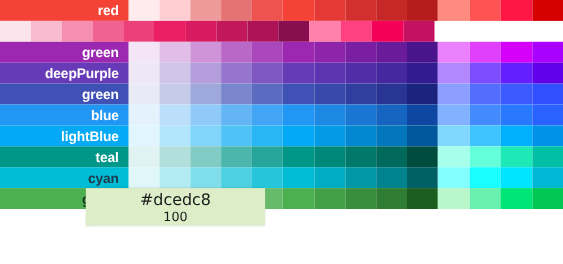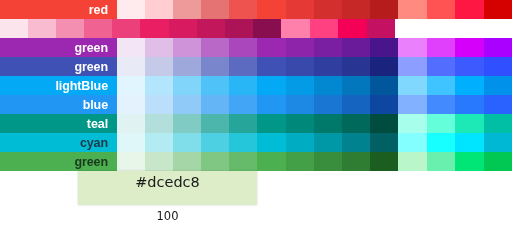--- a/index.html
+++ b/index.html
@@ -39,31 +39,30 @@
   .swatch {
     height:100%;
     flex:1 1 0;
   }
   .shades { display:flex; width:281px; flex:0 0 281px; height:100%; }
   .accents { display:flex; width:114px; flex:0 0 114px; height:100%; }
   #tooltip {
     position:absolute;
     left:78px;
     top:171px;
-    width:179px;
+    width:163px;
     height:34px;
     background:#dcedc8;
     color:#1a1a1a;
     display:flex;
     flex-direction:column;
     align-items:center;
     justify-content:flex-start;
     padding-top:3px;
     box-shadow:0 0 2px rgba(0,0,0,0.18);
-    gap:19px;
   }
   #tooltip .hex {
     font-size:14.5px;
     font-weight:normal;
     line-height:17px;
     font-family:"DejaVu Sans", sans-serif;
   }
   #tooltip .weight {
     font-size:11.5px;
     line-height:13px;
@@ -136,20 +135,43 @@
         </div>
         <div class="accents">
           <div class="swatch" style="background: rgb(234, 128, 252);"></div>
           <div class="swatch" style="background: rgb(224, 64, 251);"></div>
           <div class="swatch" style="background: rgb(213, 0, 249);"></div>
           <div class="swatch" style="background: rgb(170, 0, 255);"></div>
         </div>
       </div>
     </div>
     <div class="row">
+      <div class="label-cell" style="background: rgb(103, 58, 183); color: rgb(255, 255, 255);">deepPurple</div>
+      <div class="swatches">
+        <div class="shades">
+          <div class="swatch" style="background: rgb(237, 231, 246);"></div>
+          <div class="swatch" style="background: rgb(209, 196, 233);"></div>
+          <div class="swatch" style="background: rgb(179, 157, 219);"></div>
+          <div class="swatch" style="background: rgb(149, 117, 205);"></div>
+          <div class="swatch" style="background: rgb(126, 87, 194);"></div>
+          <div class="swatch" style="background: rgb(103, 58, 183);"></div>
+          <div class="swatch" style="background: rgb(94, 53, 177);"></div>
+          <div class="swatch" style="background: rgb(81, 45, 168);"></div>
+          <div class="swatch" style="background: rgb(69, 39, 160);"></div>
+          <div class="swatch" style="background: rgb(49, 27, 146);"></div>
+        </div>
+        <div class="accents">
+          <div class="swatch" style="background: rgb(179, 136, 255);"></div>
+          <div class="swatch" style="background: rgb(124, 77, 255);"></div>
+          <div class="swatch" style="background: rgb(101, 31, 255);"></div>
+          <div class="swatch" style="background: rgb(98, 0, 234);"></div>
+        </div>
+      </div>
+    </div>
+    <div class="row">
       <div class="label-cell" style="background: rgb(63, 81, 181); color: rgb(255, 255, 255);">green</div>
       <div class="swatches">
         <div class="shades">
           <div class="swatch" style="background: rgb(232, 234, 246);"></div>
           <div class="swatch" style="background: rgb(197, 202, 233);"></div>
           <div class="swatch" style="background: rgb(159, 168, 218);"></div>
           <div class="swatch" style="background: rgb(121, 134, 203);"></div>
           <div class="swatch" style="background: rgb(92, 107, 192);"></div>
           <div class="swatch" style="background: rgb(63, 81, 181);"></div>
           <div class="swatch" style="background: rgb(57, 73, 171);"></div>
@@ -159,20 +181,43 @@
         </div>
         <div class="accents">
           <div class="swatch" style="background: rgb(140, 158, 255);"></div>
           <div class="swatch" style="background: rgb(83, 109, 254);"></div>
           <div class="swatch" style="background: rgb(61, 90, 254);"></div>
           <div class="swatch" style="background: rgb(48, 79, 254);"></div>
         </div>
       </div>
     </div>
     <div class="row">
+      <div class="label-cell" style="background: rgb(33, 150, 243); color: rgb(255, 255, 255);">blue</div>
+      <div class="swatches">
+        <div class="shades">
+          <div class="swatch" style="background: rgb(227, 242, 253);"></div>
+          <div class="swatch" style="background: rgb(187, 222, 251);"></div>
+          <div class="swatch" style="background: rgb(144, 202, 249);"></div>
+          <div class="swatch" style="background: rgb(100, 181, 246);"></div>
+          <div class="swatch" style="background: rgb(66, 165, 245);"></div>
+          <div class="swatch" style="background: rgb(33, 150, 243);"></div>
+          <div class="swatch" style="background: rgb(30, 136, 229);"></div>
+          <div class="swatch" style="background: rgb(25, 118, 210);"></div>
+          <div class="swatch" style="background: rgb(21, 101, 192);"></div>
+          <div class="swatch" style="background: rgb(13, 71, 161);"></div>
+        </div>
+        <div class="accents">
+          <div class="swatch" style="background: rgb(130, 177, 255);"></div>
+          <div class="swatch" style="background: rgb(68, 138, 255);"></div>
+          <div class="swatch" style="background: rgb(41, 121, 255);"></div>
+          <div class="swatch" style="background: rgb(41, 98, 255);"></div>
+        </div>
+      </div>
+    </div>
+    <div class="row">
       <div class="label-cell" style="background: rgb(3, 169, 244); color: rgb(255, 255, 255);">lightBlue</div>
       <div class="swatches">
         <div class="shades">
           <div class="swatch" style="background: rgb(225, 245, 254);"></div>
           <div class="swatch" style="background: rgb(179, 229, 252);"></div>
           <div class="swatch" style="background: rgb(129, 212, 250);"></div>
           <div class="swatch" style="background: rgb(79, 195, 247);"></div>
           <div class="swatch" style="background: rgb(41, 182, 246);"></div>
           <div class="swatch" style="background: rgb(3, 169, 244);"></div>
           <div class="swatch" style="background: rgb(3, 155, 229);"></div>
@@ -182,43 +227,20 @@
         </div>
         <div class="accents">
           <div class="swatch" style="background: rgb(128, 216, 255);"></div>
           <div class="swatch" style="background: rgb(64, 196, 255);"></div>
           <div class="swatch" style="background: rgb(0, 176, 255);"></div>
           <div class="swatch" style="background: rgb(0, 145, 234);"></div>
         </div>
       </div>
     </div>
     <div class="row">
-      <div class="label-cell" style="background: rgb(33, 150, 243); color: rgb(255, 255, 255);">blue</div>
-      <div class="swatches">
-        <div class="shades">
-          <div class="swatch" style="background: rgb(227, 242, 253);"></div>
-          <div class="swatch" style="background: rgb(187, 222, 251);"></div>
-          <div class="swatch" style="background: rgb(144, 202, 249);"></div>
-          <div class="swatch" style="background: rgb(100, 181, 246);"></div>
-          <div class="swatch" style="background: rgb(66, 165, 245);"></div>
-          <div class="swatch" style="background: rgb(33, 150, 243);"></div>
-          <div class="swatch" style="background: rgb(30, 136, 229);"></div>
-          <div class="swatch" style="background: rgb(25, 118, 210);"></div>
-          <div class="swatch" style="background: rgb(21, 101, 192);"></div>
-          <div class="swatch" style="background: rgb(13, 71, 161);"></div>
-        </div>
-        <div class="accents">
-          <div class="swatch" style="background: rgb(130, 177, 255);"></div>
-          <div class="swatch" style="background: rgb(68, 138, 255);"></div>
-          <div class="swatch" style="background: rgb(41, 121, 255);"></div>
-          <div class="swatch" style="background: rgb(41, 98, 255);"></div>
-        </div>
-      </div>
-    </div>
-    <div class="row">
       <div class="label-cell" style="background: rgb(0, 150, 136); color: rgb(255, 255, 255);">teal</div>
       <div class="swatches">
         <div class="shades">
           <div class="swatch" style="background: rgb(224, 242, 241);"></div>
           <div class="swatch" style="background: rgb(178, 223, 219);"></div>
           <div class="swatch" style="background: rgb(128, 203, 196);"></div>
           <div class="swatch" style="background: rgb(77, 182, 172);"></div>
           <div class="swatch" style="background: rgb(38, 166, 154);"></div>
           <div class="swatch" style="background: rgb(0, 150, 136);"></div>
           <div class="swatch" style="background: rgb(0, 137, 123);"></div>

